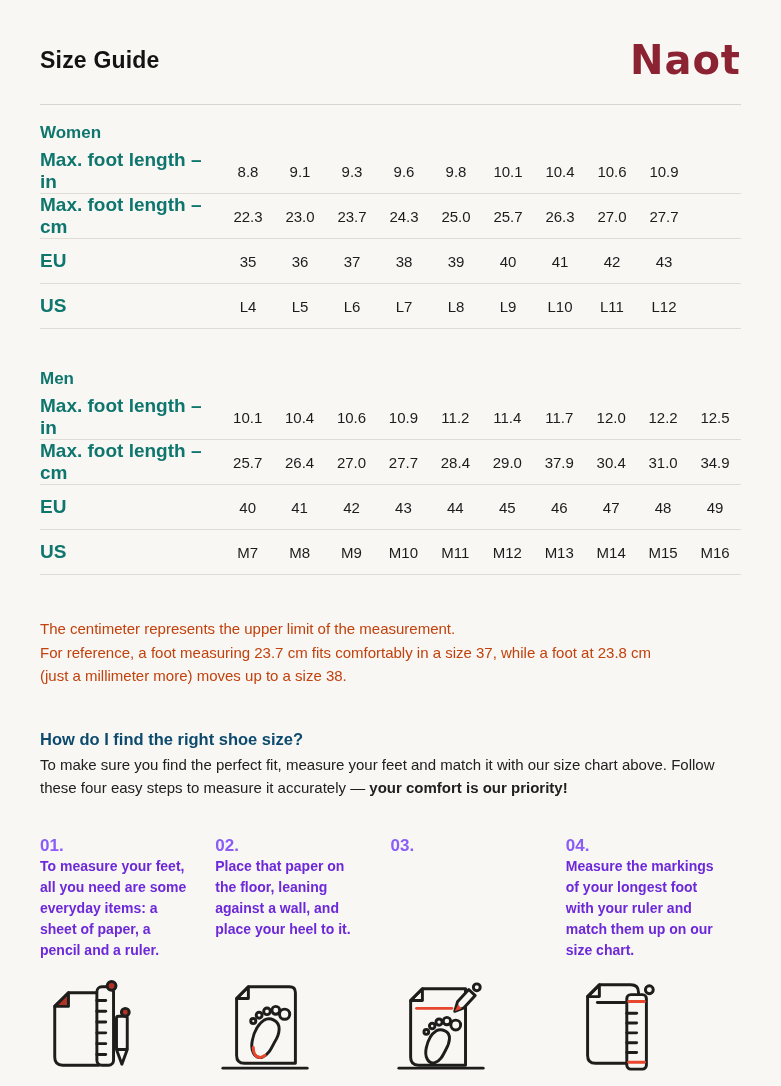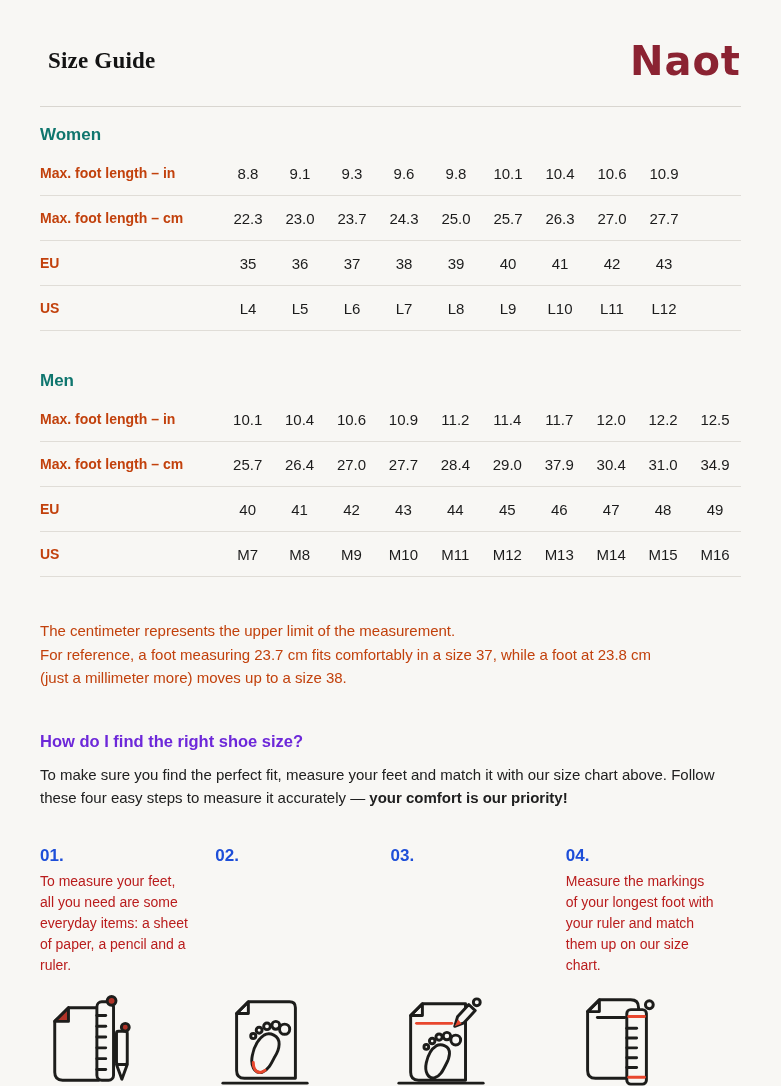--- a/index.html
+++ b/index.html
@@ -11,46 +11,46 @@
     overflow:hidden;
   }
   .page { padding:0 40px; box-sizing:border-box; width:781px; }
 
   
   .header {
     display:flex; justify-content:space-between; align-items:center;
     padding:40px 0 24px;
     border-bottom:1px solid #d9d6d0;
   }
-  .title { margin:8px; font-size:23px; font-weight:600; letter-spacing:.2px; color:#131313;font-family:Liberation Serif, serif; }
+  .title { margin:0; font-size:23px; font-weight:600; letter-spacing:.2px; color:#131313; }
   .logo {
     font-family:"DejaVu Sans", sans-serif;
     font-size:40px; font-weight:800; line-height:1;
     color:#8b2332; letter-spacing:1px;text-align:center;
   }
 
   
   .section-heading { margin:18px 0 0; font-size:17px; font-weight:700; color:#0f766e; }
   .size-table { margin-top:6px; }
   .table-row { display:flex; align-items:center; height:44px; border-bottom:1px solid #e0ddd7; }
-  .row-label { width:182px; font-size:14px; font-weight:700; color:#c2410c; }
+  .row-label { width:182px; font-size:19px; font-weight:700; color:#0f766e; }
   .cell { width:52px; text-align:center; font-size:15px; color:#1c1c1c; }
   .men-block .section-heading { margin-top:40px; }
 
   
   .note { margin-top:42px; font-size:15px; line-height:23.5px; color:#c2410c; }
-  .howto-heading { margin:42px 0 0; font-size:16.5px; font-weight:700; color:#6d28d9; }
-  .howto-intro { margin-top:12px; font-size:15px; line-height:23.5px; color:#202020; }
+  .howto-heading { margin:42px 0 0; font-size:16.5px; font-weight:700; color:#0c4a6e; }
+  .howto-intro { margin-top:4px; font-size:15px; line-height:23.5px; color:#202020; }
   .howto-intro .bold { font-weight:700; }
 
   
   .steps { display:flex; margin-top:36px; }
   .step { width:182px; padding-right:22px; box-sizing:border-box; }
-  .step-number { font-size:17px; font-weight:700; color:#1d4ed8; }
-  .step-text { margin-top:5px; font-size:14px; line-height:21px; font-weight:400; color:#b91c1c; }
+  .step-number { font-size:17px; font-weight:700; color:#8b5cf6; }
+  .step-text { font-size:14px; line-height:21px; font-weight:700; color:#6d28d9; }
 
   
   .icons { display:flex; margin-top:16px; }
   .icon-cell { width:182px; }
   .icon-cell svg { width:102px; height:98px; display:block; }
   .ic { stroke:#1d1d1b; stroke-width:3; fill:none; stroke-linecap:round; stroke-linejoin:round; }
   .ic-fillbg { fill:#f8f7f4; }
   .ic-red { stroke:#e8472e; }
   .ic-red-fill { fill:#e8472e; stroke:none; }
   .ic-maroon-fill { fill:#b03328; }
@@ -188,20 +188,21 @@
     <span>To make sure you find the perfect fit, measure your feet and match it with our size chart above. Follow these four easy steps to measure it accurately — </span><span class="bold">your comfort is our priority!</span>
   </p>
 
   <div class="steps">
     <div class="step">
       <div class="step-number">01.</div>
       <div class="step-text">To measure your feet, all you need are some everyday items: a sheet of paper, a pencil and a ruler.</div>
     </div>
     <div class="step">
       <div class="step-number">02.</div>
+      <div class="step-text">Place that paper on the floor, leaning against a wall, and place your heel to it.</div>
     </div>
     <div class="step">
       <div class="step-number">03.</div>
     </div>
     <div class="step">
       <div class="step-number">04.</div>
       <div class="step-text">Measure the markings of your longest foot with your ruler and match them up on our size chart.</div>
     </div>
   </div>
 

